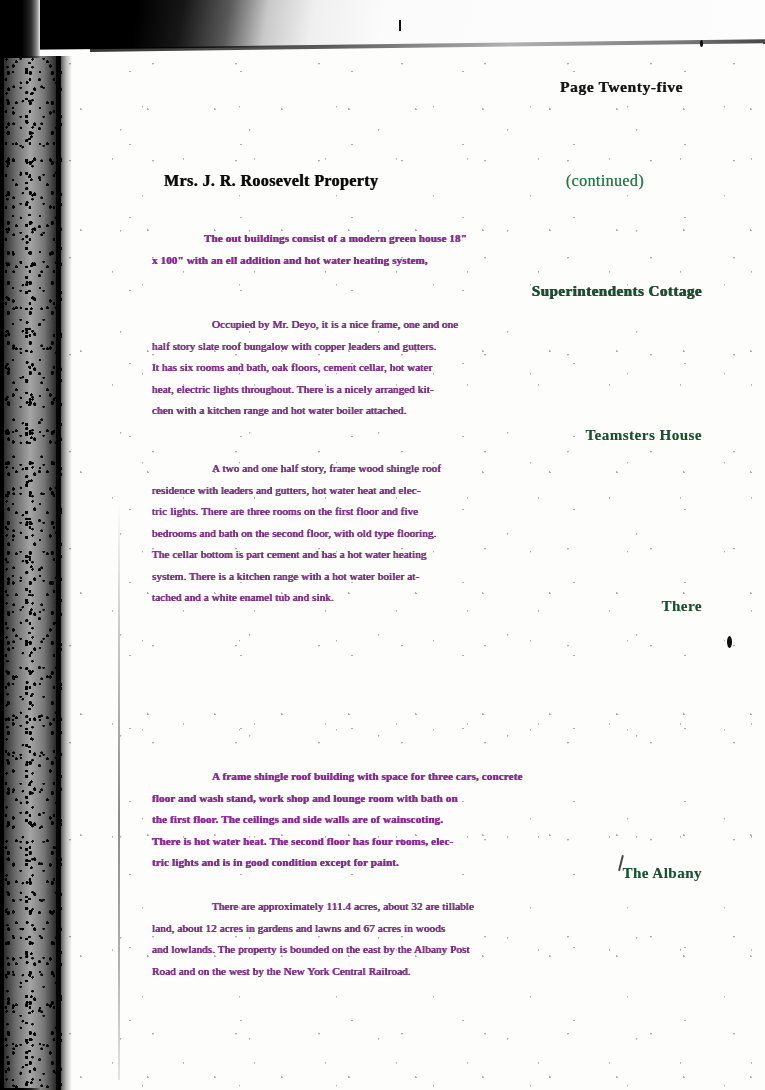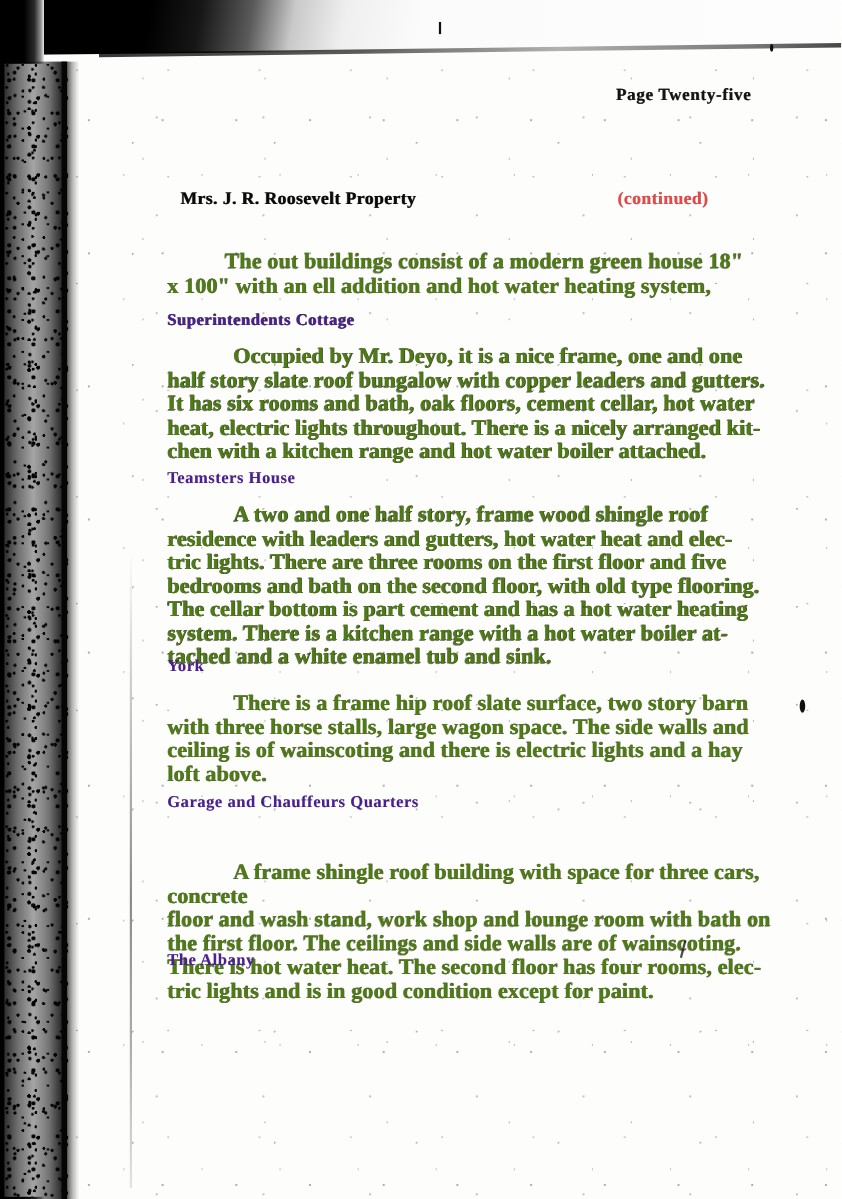--- a/index.html
+++ b/index.html
@@ -176,58 +176,58 @@
     font-size: 16px;
     letter-spacing: 0.4px;
   }
   .title-main {
     font-weight: 700;
     color: #0a0a0a;
     text-shadow: 0.5px 0 0 rgba(0,0,0,.65), -0.4px 0.4px 0 rgba(0,0,0,.40);
     text-align: right;
   }
   .title-cont {
-    font-weight: 700;
-    color: #ef4444;
+    font-weight: 400;
+    color: #15803d;
     text-shadow: 0.4px 0 0 rgba(0,0,0,.45);
   }
 
   .block {
     position: absolute;
     left: 152px;
     width: 550px;
   }
 
   .heading {
-    text-align: left;
+    text-align: right;
     font-size: 15px;
     letter-spacing: 0.5px;
     margin: 0 0 14px 0;
-    color: #4c1d95;
+    color: #14532d;
   }
   .heading.bold {
     font-weight: 700;
     text-shadow: 0.55px 0 0 rgba(0,0,0,.7), -0.4px 0.35px 0 rgba(0,0,0,.45);
   }
   .heading.light {
     font-weight: 700;
     text-shadow: 0.3px 0 0 rgba(0,0,0,.35);
   }
 
   .para {
-    font-size: 20px;
+    font-size: 11px;
     line-height: 21.5px;
     letter-spacing: 0.15px;
     margin: 0;
-    color: #4d7c0f;
+    color: #a21caf;
     white-space: pre-line;
     text-shadow: 0.45px 0 0 rgba(0,0,0,.55), -0.35px 0.3px 0 rgba(0,0,0,.32);
   }
   .para.heavy {
-    font-weight: 700;
+    font-weight: 400;
     text-shadow: 0.6px 0 0 rgba(0,0,0,.75), -0.45px 0.4px 0 rgba(0,0,0,.50);
   }
   .para.medium {
     font-weight: 600;
     text-shadow: 0.5px 0 0 rgba(0,0,0,.6), -0.4px 0.35px 0 rgba(0,0,0,.38);
   }
 
   
   .speckle-layer {
     position: absolute;
@@ -278,38 +278,37 @@
       <p class="tw para heavy" style="text-indent:60px;">A two and one half story, frame wood shingle roof
 residence with leaders and gutters, hot water heat and elec-
 tric lights.  There are three rooms on the first floor and five
 bedrooms and bath on the second floor, with old type flooring.
 The cellar bottom is part cement and has a hot water heating
 system.  There is a kitchen range with a hot water boiler at-
 tached and a white enamel tub and sink.</p>
     </div>
 
     <div class="block" style="top:598px;">
-      <h2 class="tw heading light">York</h2>
-      <p class="tw para medium" style="text-indent:60px;">There is a frame hip roof slate surface, two story barn
-with three horse stalls, large wagon space.  The side walls and
-ceiling is of wainscoting and there is electric lights and a hay
-loft above.</p>
+      <h2 class="tw heading light">There</h2>
     </div>
 
     <div class="block" style="top:722px;">
-      <h2 class="tw heading light">Garage and Chauffeurs Quarters</h2>
       <p class="tw para medium" style="text-indent:60px;margin-top:44px;">A frame shingle roof building with space for three cars, concrete
 floor and wash stand, work shop and lounge room with bath on
 the first floor.  The ceilings and side walls are of wainscoting.
 There is hot water heat.  The second floor has four rooms, elec-
 tric lights and is in good condition except for paint.</p>
     </div>
 
     <div class="block" style="top:865px;">
       <h2 class="tw heading light">The Albany</h2>
+      <p class="tw para heavy" style="text-indent:60px;">There are approximately 111.4 acres, about 32 are tillable
+land, about 12 acres in gardens and lawns and 67 acres in woods
+and lowlands.  The property is bounded on the east by the Albany Post
+Road and on the west by the New York Central Railroad.</p>
     </div>
 
     <div class="speckle-layer"></div>
   </div>
 
   <div class="artifact-top"></div>
   <div class="artifact-top-line"></div>
   <div class="artifact-left-black"></div>
   <div class="artifact-left-noise"></div>
   <div class="artifact-left-shade"></div>

